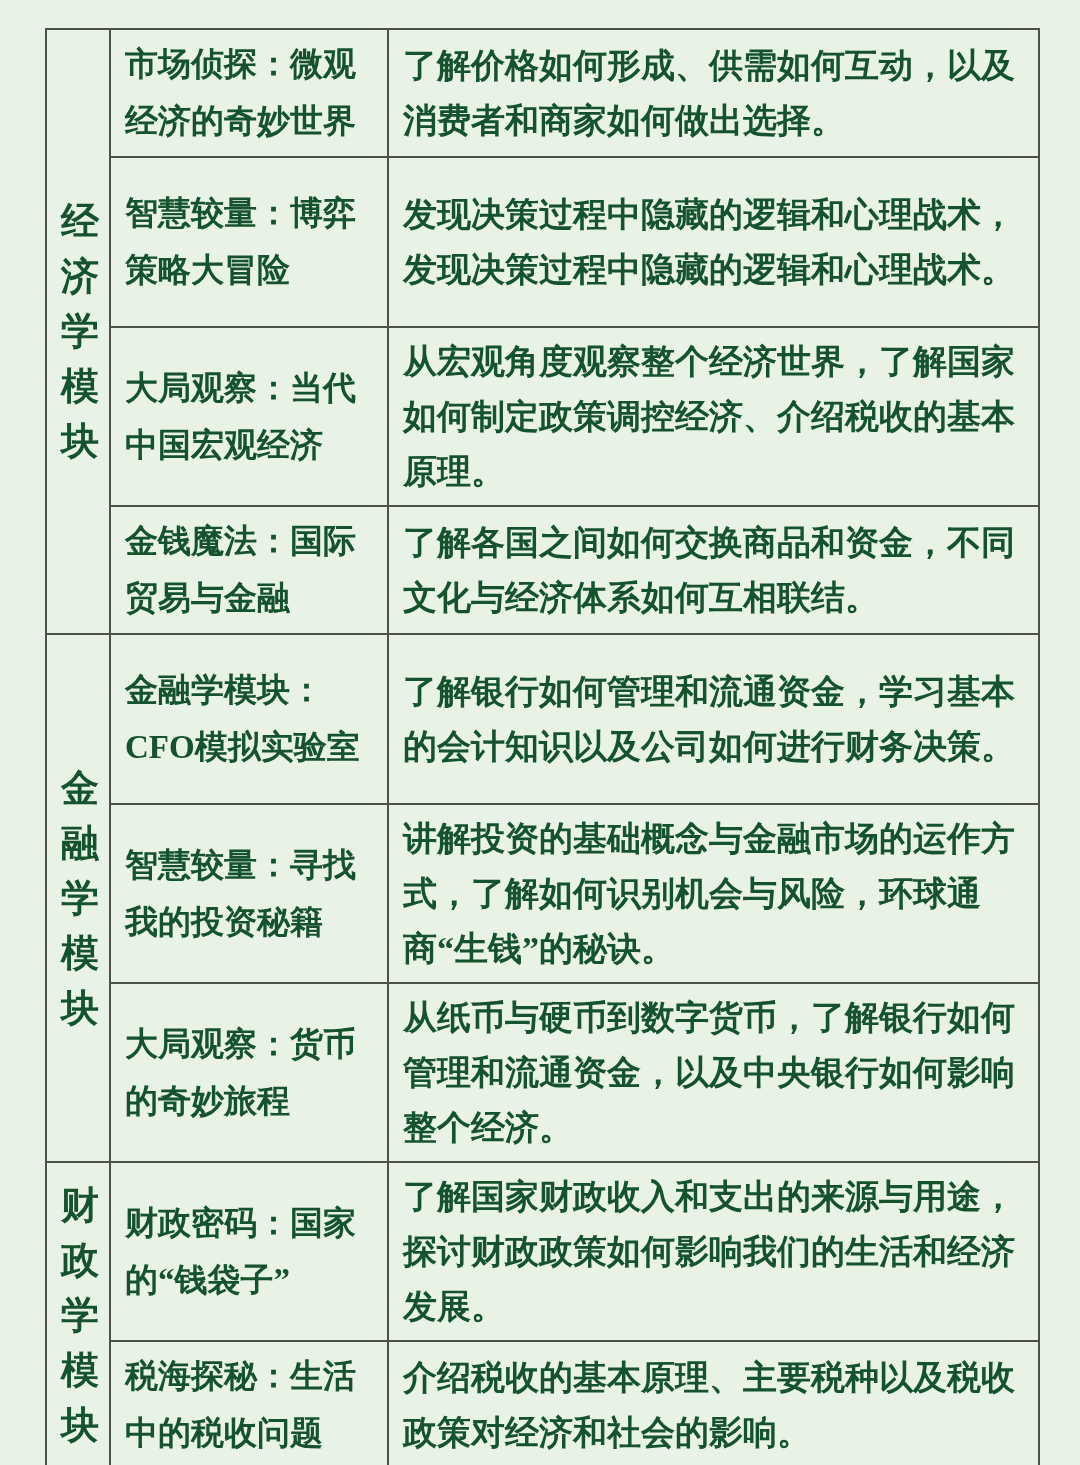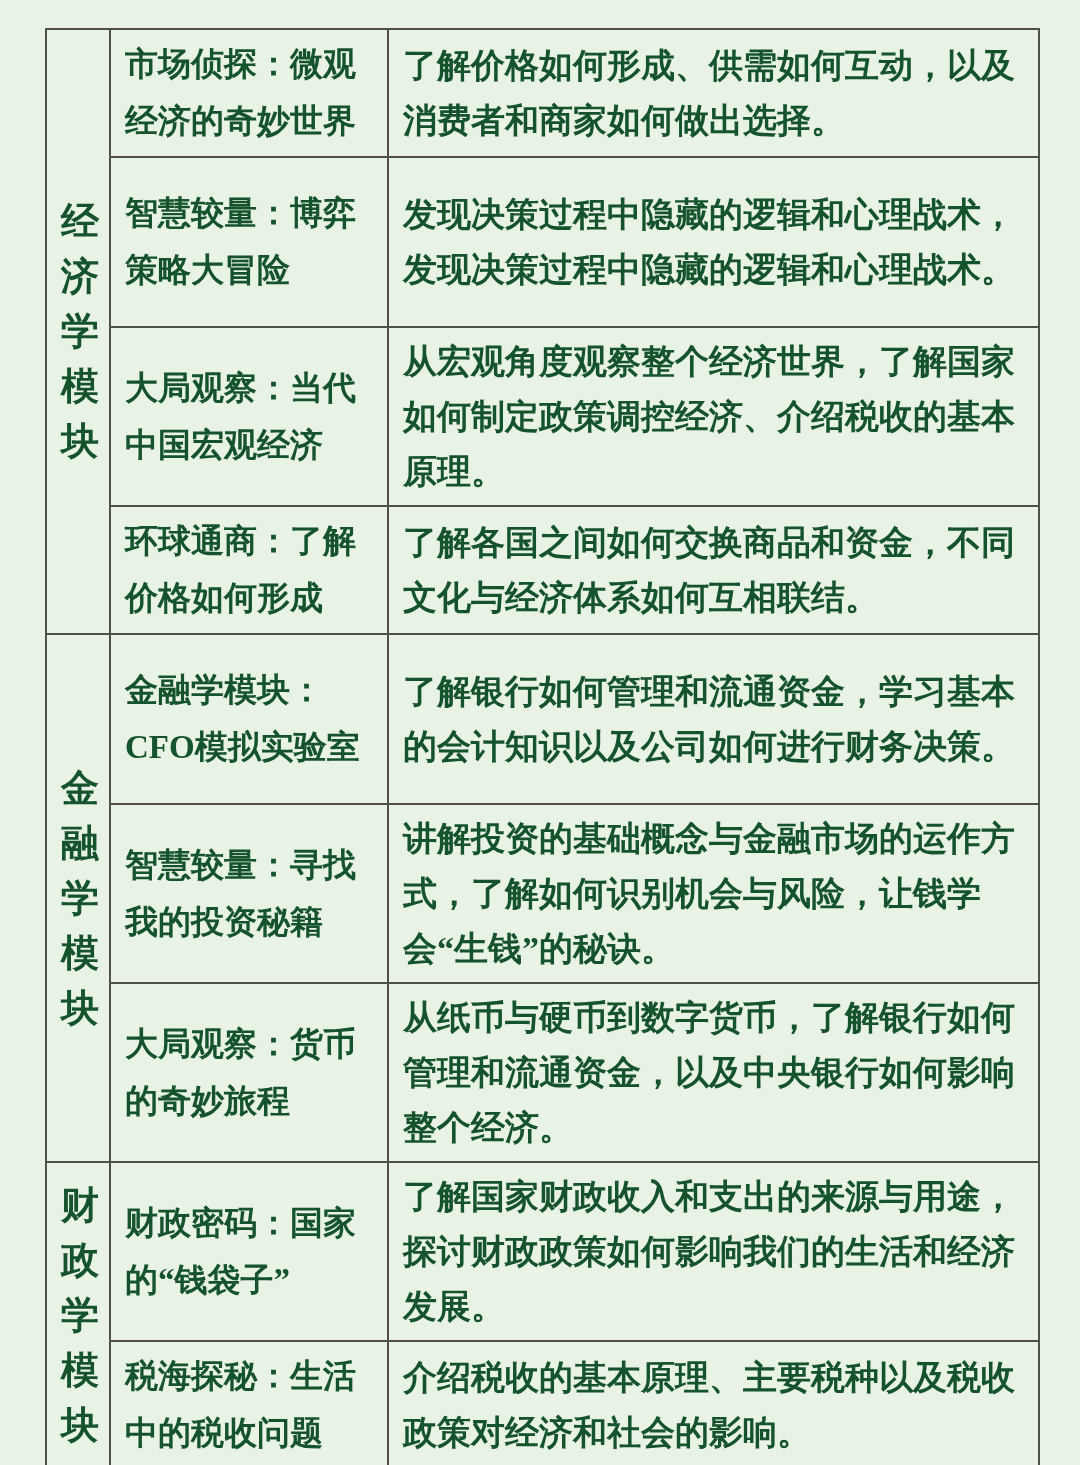--- a/index.html
+++ b/index.html
@@ -76,34 +76,34 @@
     </tr>
     <tr class="h170">
       <td class="title">智慧较量：博弈策略大冒险</td>
       <td class="desc">发现决策过程中隐藏的逻辑和心理战术，发现决策过程中隐藏的逻辑和心理战术。</td>
     </tr>
     <tr class="h172">
       <td class="title">大局观察：当代中国宏观经济</td>
       <td class="desc">从宏观角度观察整个经济世界，了解国家如何制定政策调控经济、介绍税收的基本原理。</td>
     </tr>
     <tr class="h122">
-      <td class="title">环球通商：了解价格如何形成</td>
+      <td class="title">金钱魔法：国际贸易与金融</td>
       <td class="desc">了解各国之间如何交换商品和资金，不同文化与经济体系如何互相联结。</td>
     </tr>
 
     <tr class="h170">
       <td class="module" rowspan="3">
         <span class="vtext">金融学模块</span>
       </td>
       <td class="title">金融学模块：CFO模拟实验室</td>
       <td class="desc">了解银行如何管理和流通资金，学习基本的会计知识以及公司如何进行财务决策。</td>
     </tr>
     <tr class="h170">
       <td class="title">智慧较量：寻找我的投资秘籍</td>
-      <td class="desc">讲解投资的基础概念与金融市场的运作方式，了解如何识别机会与风险，让钱学会“生钱”的秘诀。</td>
+      <td class="desc">讲解投资的基础概念与金融市场的运作方式，了解如何识别机会与风险，环球通商“生钱”的秘诀。</td>
     </tr>
     <tr class="h170">
       <td class="title">大局观察：货币的奇妙旅程</td>
       <td class="desc">从纸币与硬币到数字货币，了解银行如何管理和流通资金，以及中央银行如何影响整个经济。</td>
     </tr>
 
     <tr class="h170">
       <td class="module" rowspan="2">
         <span class="vtext">财政学模块</span>
       </td>

